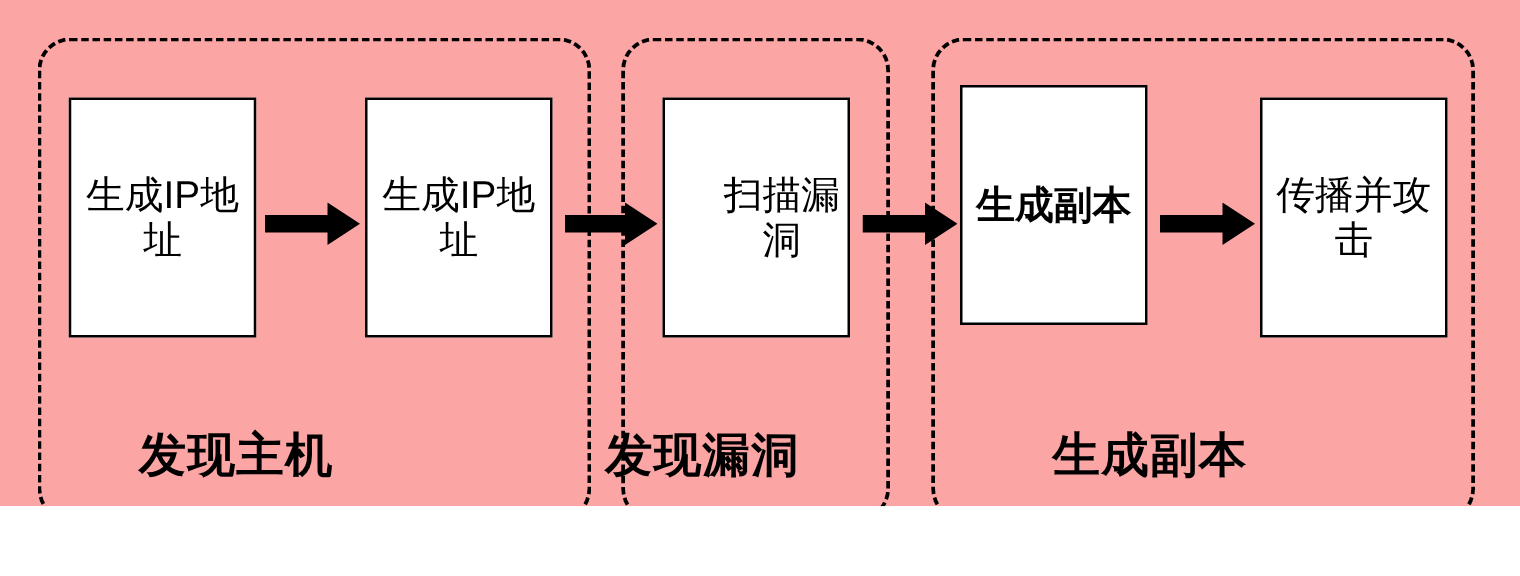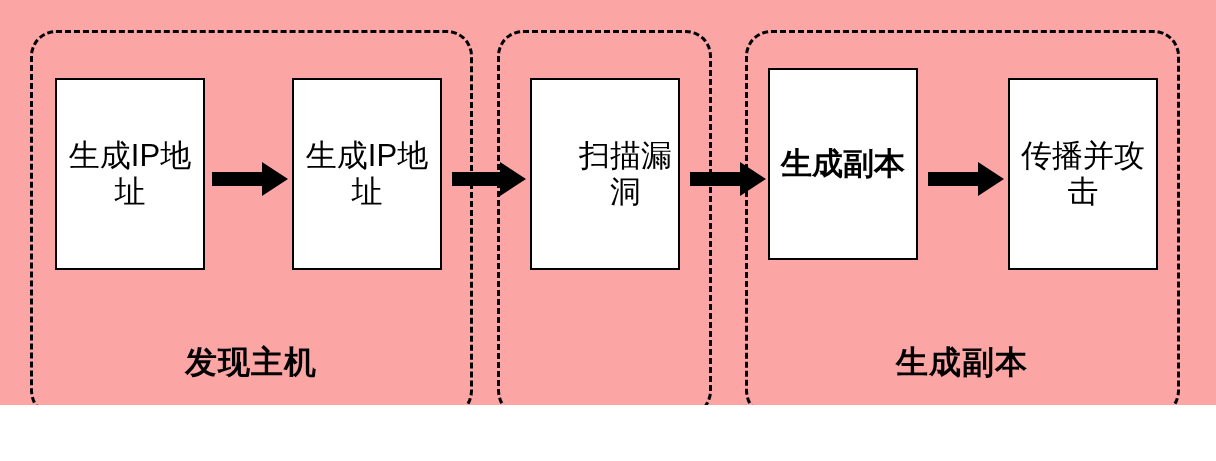--- a/index.html
+++ b/index.html
@@ -23,23 +23,22 @@
     position: absolute;
     box-sizing: border-box;
     border: 3px dashed #000000;
     border-radius: 26px;
     background: transparent;
   }
 
   
   .phase-label {
     position: absolute;
-    text-align: center;
     font-weight: bold;
-    font-size: 32px;
+    font-size: 38px;
     line-height: 1;
     color: #000000;
     white-space: nowrap;
     letter-spacing: 1px;
   }
 
   
   .step-box {
     position: absolute;
     box-sizing: border-box;
@@ -92,20 +91,21 @@
       <polygon points="0,10 48,10 48,0 74,17 48,34 48,24 0,24" fill="#000000"></polygon>
     </svg>
   </div>
 
   <div class="phase" style="left:497px; top:30px; width:215px; height:387px;"></div>
 
   <div class="step-box" style="left:530px; top:78px; width:150px; height:192px;padding-left:41px;">
     <span class="step-text">扫描漏洞</span>
   </div>
 
+  <div class="phase-label" style="left:484px; top:346px; width:240px;">发现漏洞</div>
 
   <div class="arrow" style="left:690px; top:162px; width:76px; height:34px;">
     <svg width="76" height="34" viewBox="0 0 76 34" aria-hidden="true">
       <polygon points="0,10 50,10 50,0 76,17 50,34 50,24 0,24" fill="#000000"></polygon>
     </svg>
   </div>
 
   <div class="phase" style="left:745px; top:30px; width:435px; height:387px;"></div>
 
   <div class="step-box" style="left:768px; top:68px; width:150px; height:192px;font-weight:bold;">

